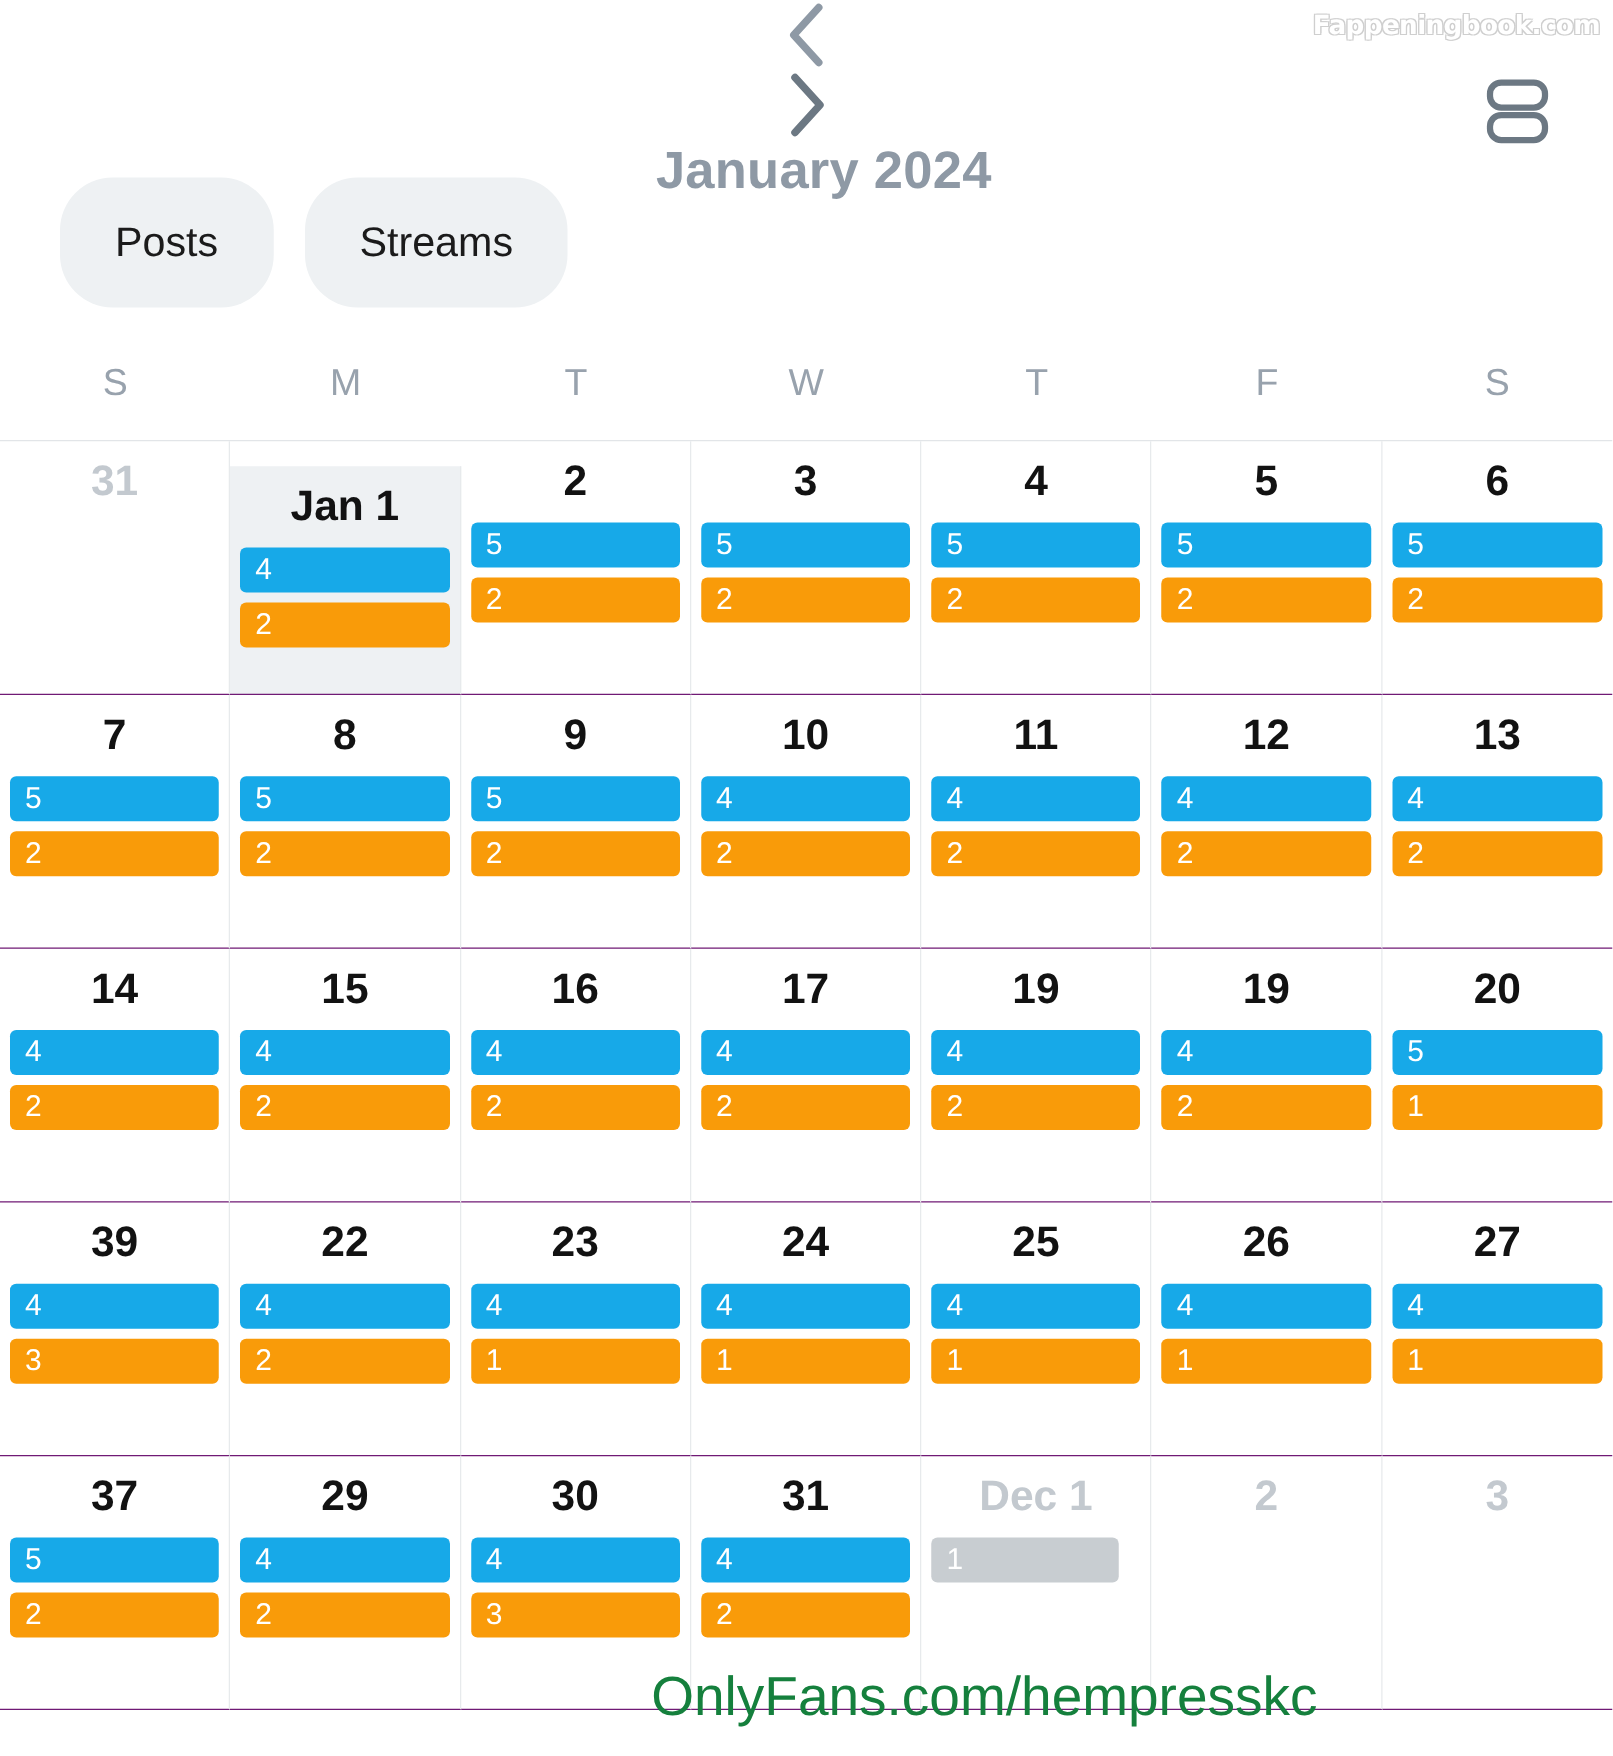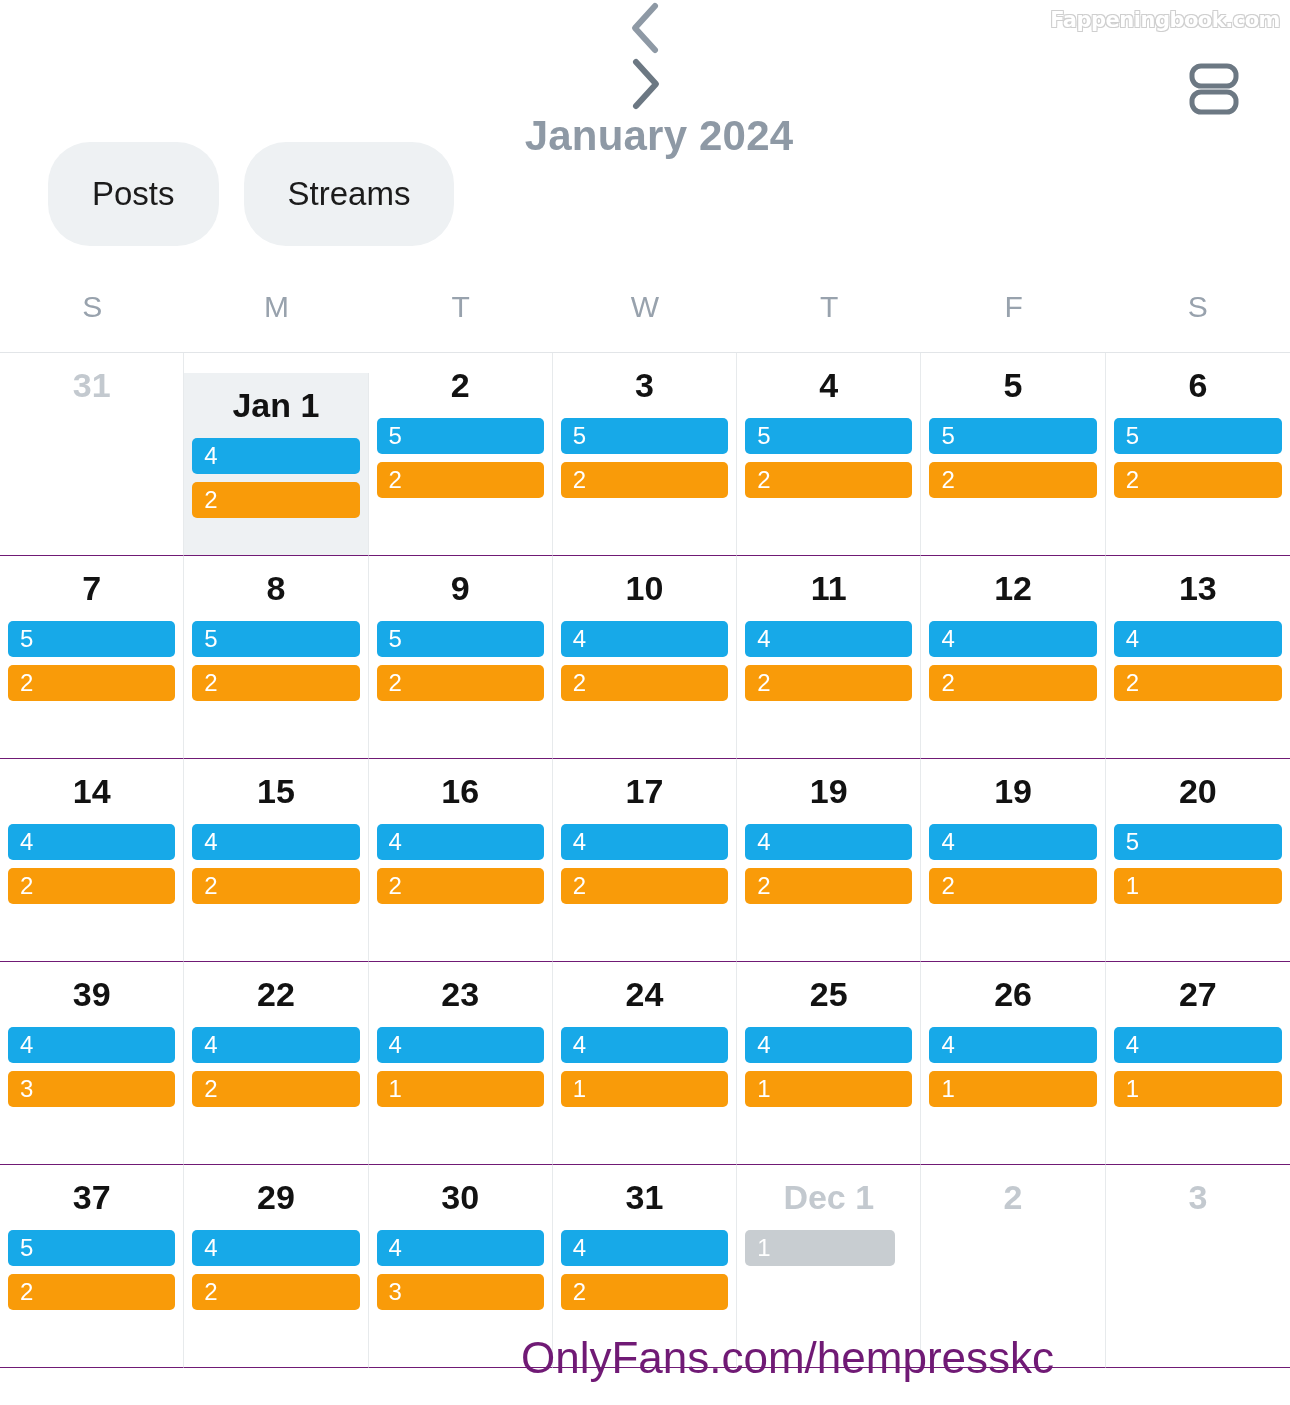--- a/index.html
+++ b/index.html
@@ -150,21 +150,21 @@
   .bar.grey { background: #c8cdd1; width: 150px; }
 
   
   .wm-bottom {
     position: absolute;
     left: 0;
     right: 15px;
     bottom: 22px;
     text-align: center;
     font-size: 44px;
-    color: #701a75;
+    color: #15803d;
     font-family: "Liberation Sans", sans-serif;
     z-index: 25;
     pointer-events: none;
     padding-left: 300px;
   }
 </style>
 </head>
 <body>
 
 <div class="page">

